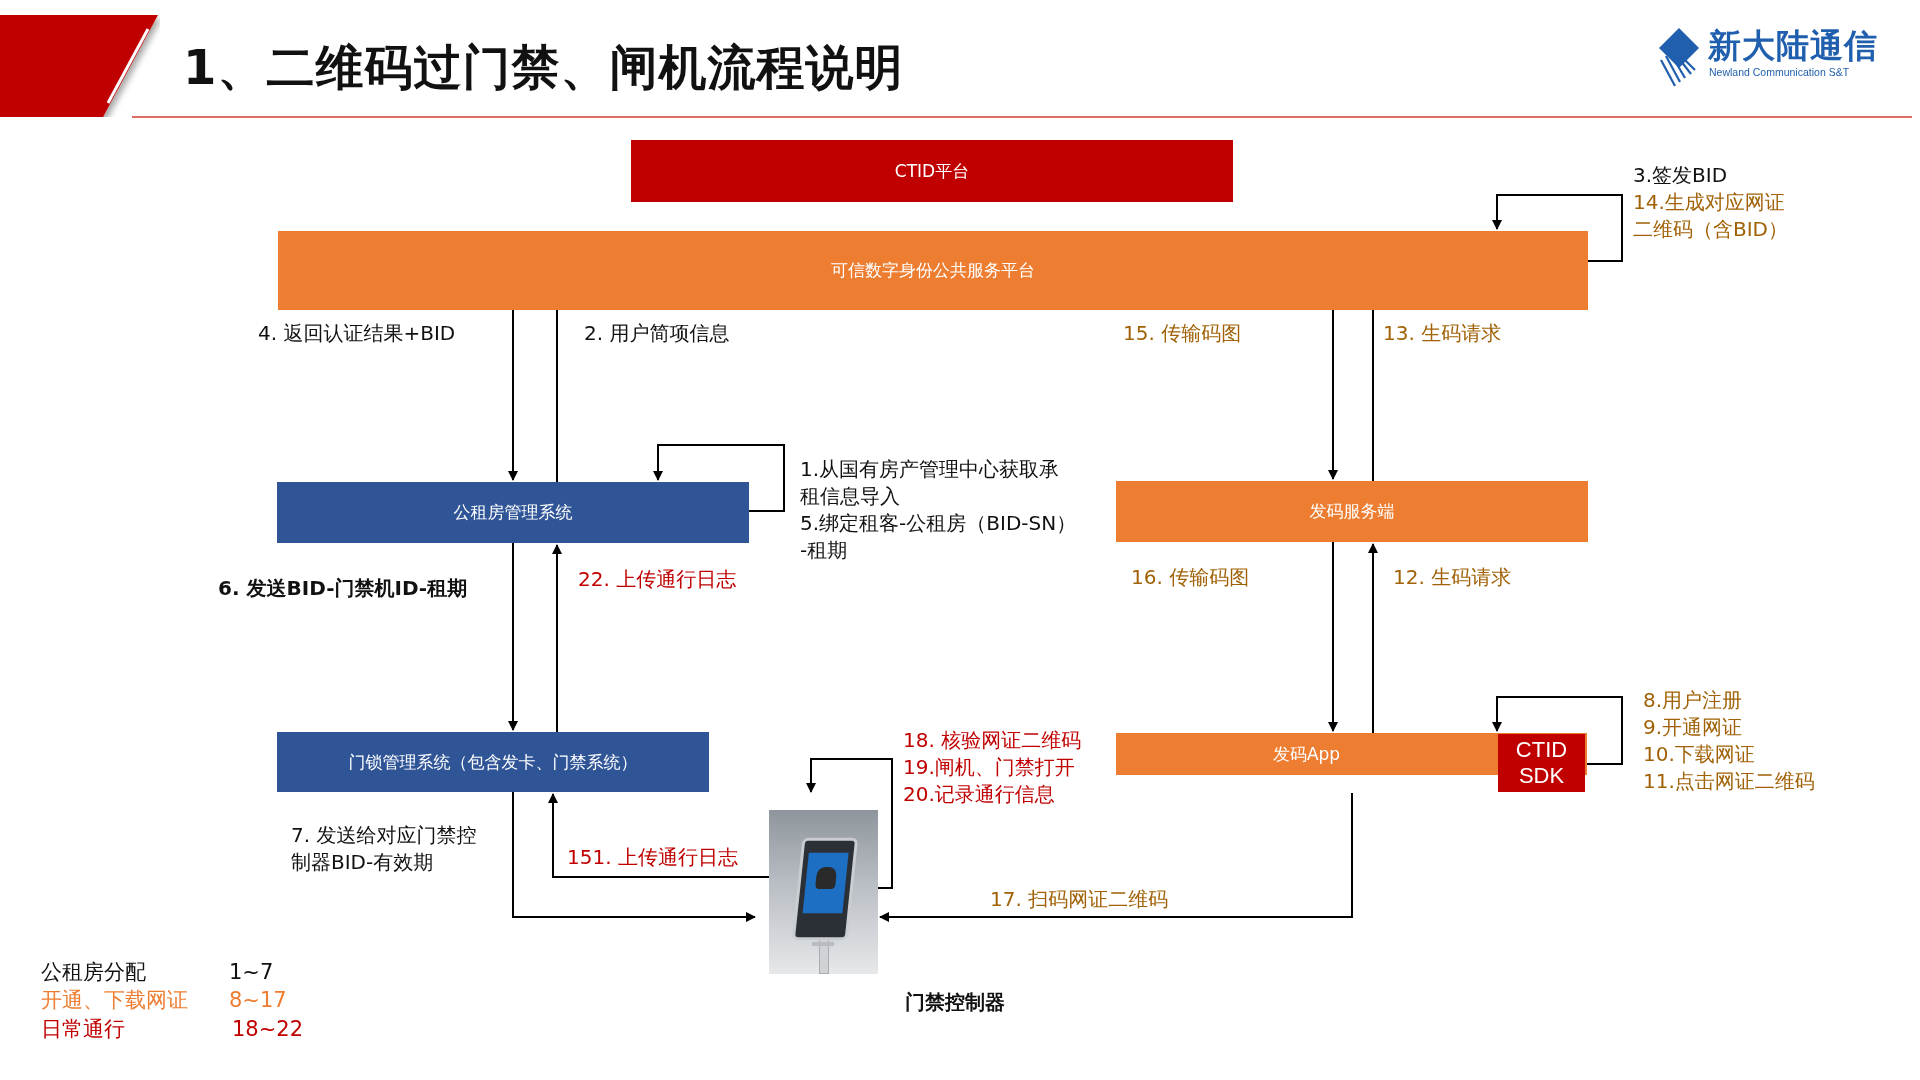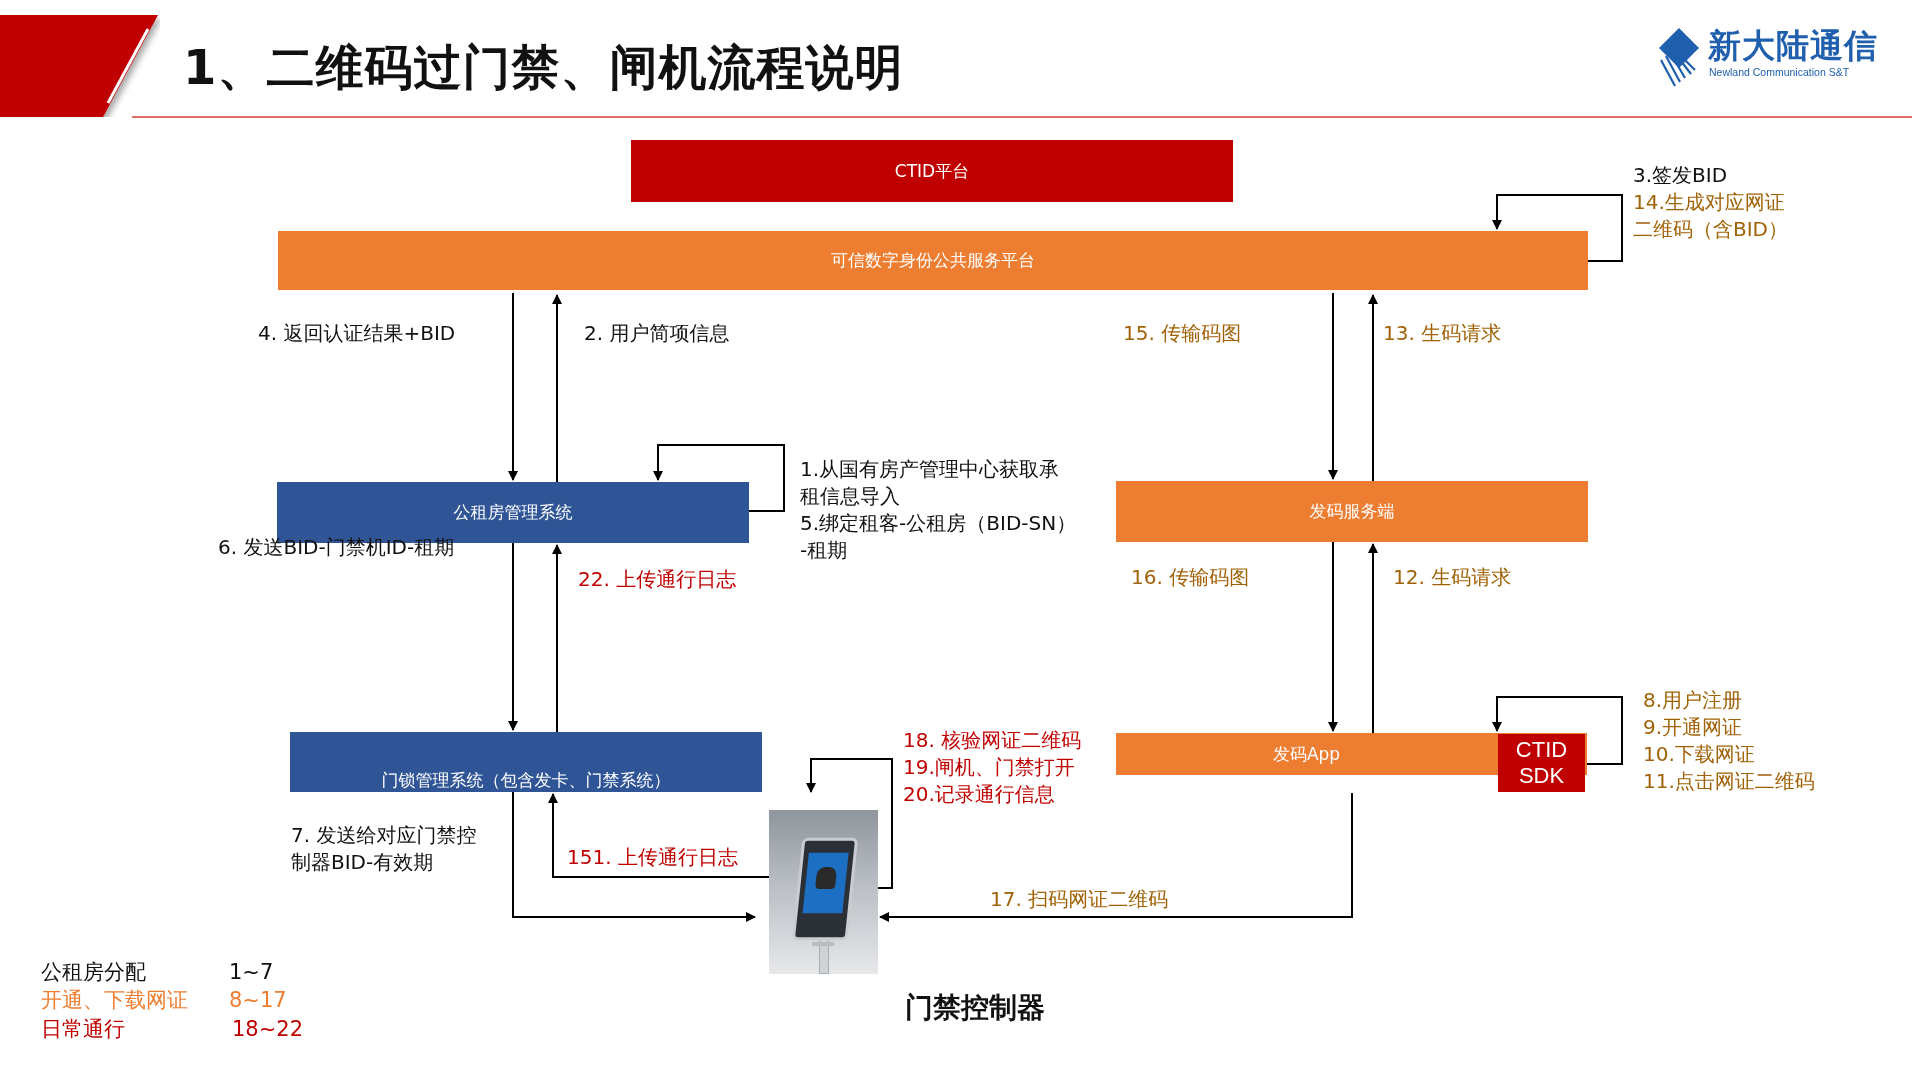--- a/index.html
+++ b/index.html
@@ -25,21 +25,21 @@
   .c-red { color:#c00000; }
   #arrows { position:absolute; left:0; top:0; width:1920px; height:1080px; }
   #device { left:769px; top:810px; width:109px; height:164px;
             background:linear-gradient(180deg,#8f959c 0%,#b9bec4 45%,#e6e8ea 100%); overflow:hidden; }
   .dev-body { position:absolute; left:28px; top:28px; width:50px; height:96px; background:#2b2f36;
               border:3px solid #c9ccd0; border-radius:6px; transform:skewY(-6deg) rotate(6deg); }
   .dev-screen { position:absolute; left:5px; top:12px; width:40px; height:60px; background:#1d6fc4; }
   .dev-face { position:absolute; left:10px; top:14px; width:20px; height:22px; background:#2a2a2a; border-radius:40% 40% 20% 20%; }
   .dev-pole { position:absolute; left:50px; top:122px; width:8px; height:40px; background:#d0d3d6; border:1px solid #a9adb2; }
   .dev-base { position:absolute; left:43px; top:132px; width:22px; height:4px; background:#b8bcc0; }
-  #device-label { left:905px; top:989px; font-size:28px; font-weight:bold; color:#111; }
+  #device-label { left:905px; top:989px; font-size:20px; font-weight:bold; color:#111; }
   .legend { position:absolute; font-size:21px; line-height:28px; white-space:nowrap; font-family:"DejaVu Sans",sans-serif; }
 </style>
 </head>
 <body>
 
 <svg id="title-flag" class="abs" viewBox="0 0 160 102">
   <defs>
       <filter id="sh" x="-10%" y="-10%" width="130%" height="130%">
         <feDropShadow dx="3" dy="4" stdDeviation="3" flood-color="#000" flood-opacity="0.35"></feDropShadow>
       </filter>
@@ -97,30 +97,30 @@
 
     <polyline points="878,888 892,888 892,759 811,759 811,792" marker-end="url(#ah)"></polyline>
 
     <polyline points="1352,793 1352,917 880,917" marker-end="url(#ah)"></polyline>
   </g>
 </svg>
 
 <div class="box red" style="left:631px;top:140px;width:602px;height:62px;">
   <span>CTID平台</span>
 </div>
-<div class="box orange" style="left:278px;top:231px;width:1310px;height:59px;">
+<div class="box orange" style="left:278px;top:231px;width:1310px;height:79px;">
   <span>可信数字身份公共服务平台</span>
 </div>
 <div class="box blue" style="left:277px;top:482px;width:472px;height:61px;">
   <span>公租房管理系统</span>
 </div>
 <div class="box orange" style="left:1116px;top:481px;width:472px;height:61px;">
   <span>发码服务端</span>
 </div>
-<div class="box blue" style="left:290px;top:732px;width:472px;height:60px;align-items:flex-end;">
+<div class="box blue" style="left:277px;top:732px;width:432px;height:60px;">
   <span>门锁管理系统（包含发卡、门禁系统）</span>
 </div>
 <div class="box orange" style="left:1116px;top:733px;width:471px;height:42px;">
   <span style="margin-right:90px;">发码App</span>
 </div>
 <div class="box red" style="left:1498px;top:734px;width:87px;height:58px;flex-direction:column;line-height:26px;font-size:22px;font-family:'Liberation Sans',sans-serif;">
   <span>CTID</span>
   <span>SDK</span>
 </div>
 
@@ -146,21 +146,21 @@
 <div class="lbl c-orange" style="left:1123px;top:320px;">15. 传输码图</div>
 <div class="lbl c-orange" style="left:1383px;top:320px;">13. 生码请求</div>
 
 <div class="lbl c-black" style="left:800px;top:446px;margin-top:10px;">
   <div>1.从国有房产管理中心获取承</div>
   <div>租信息导入</div>
   <div>5.绑定租客-公租房（BID-SN）</div>
   <div>-租期</div>
 </div>
 
-<div class="lbl c-black" style="left:218px;top:534px;">6. 发送BID-门禁机ID-租期</div>
+<div class="lbl c-black" style="left:218px;top:575px;font-weight:bold;">6. 发送BID-门禁机ID-租期</div>
 <div class="lbl c-red" style="left:578px;top:566px;">22. 上传通行日志</div>
 <div class="lbl c-orange" style="left:1131px;top:564px;">16. 传输码图</div>
 <div class="lbl c-orange" style="left:1393px;top:564px;">12. 生码请求</div>
 
 <div class="lbl c-orange" style="left:1643px;top:687px;">
   <div>8.用户注册</div>
   <div>9.开通网证</div>
   <div>10.下载网证</div>
   <div>11.点击网证二维码</div>
 </div>

